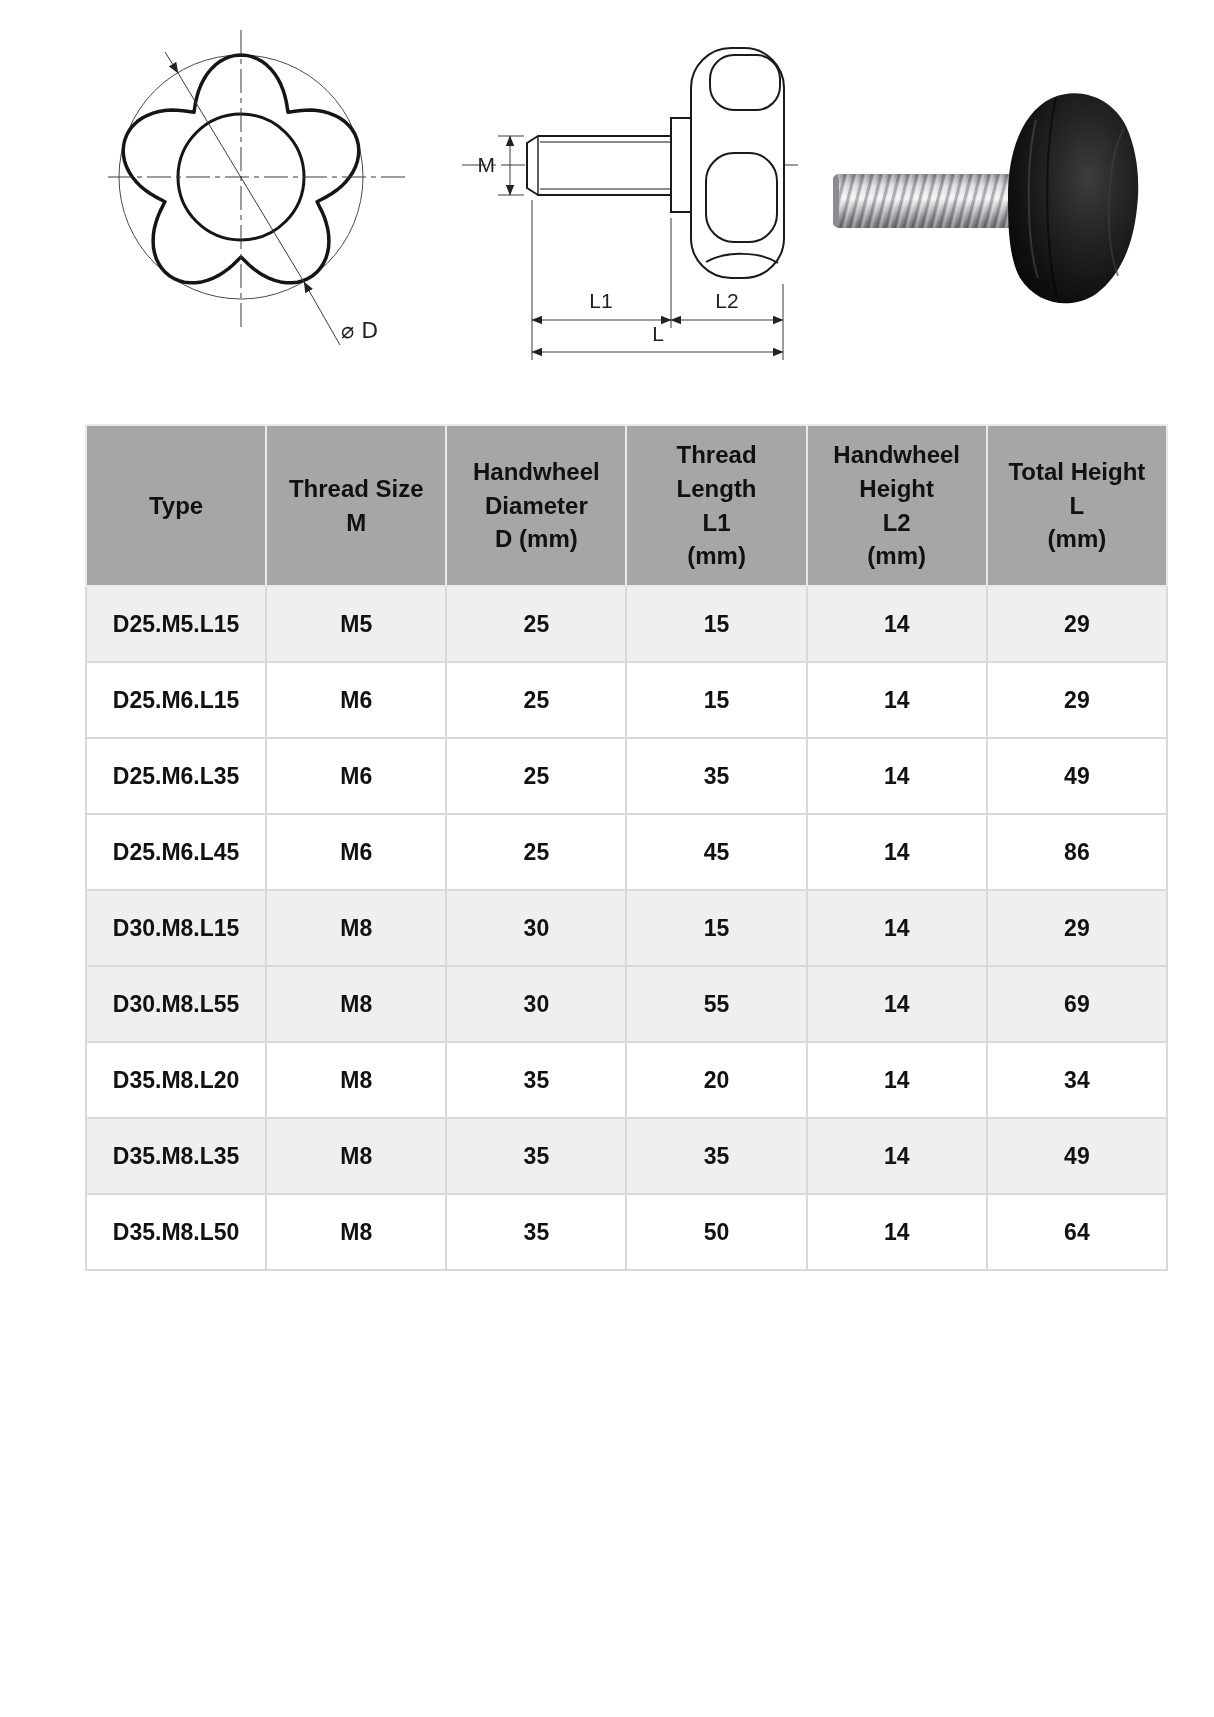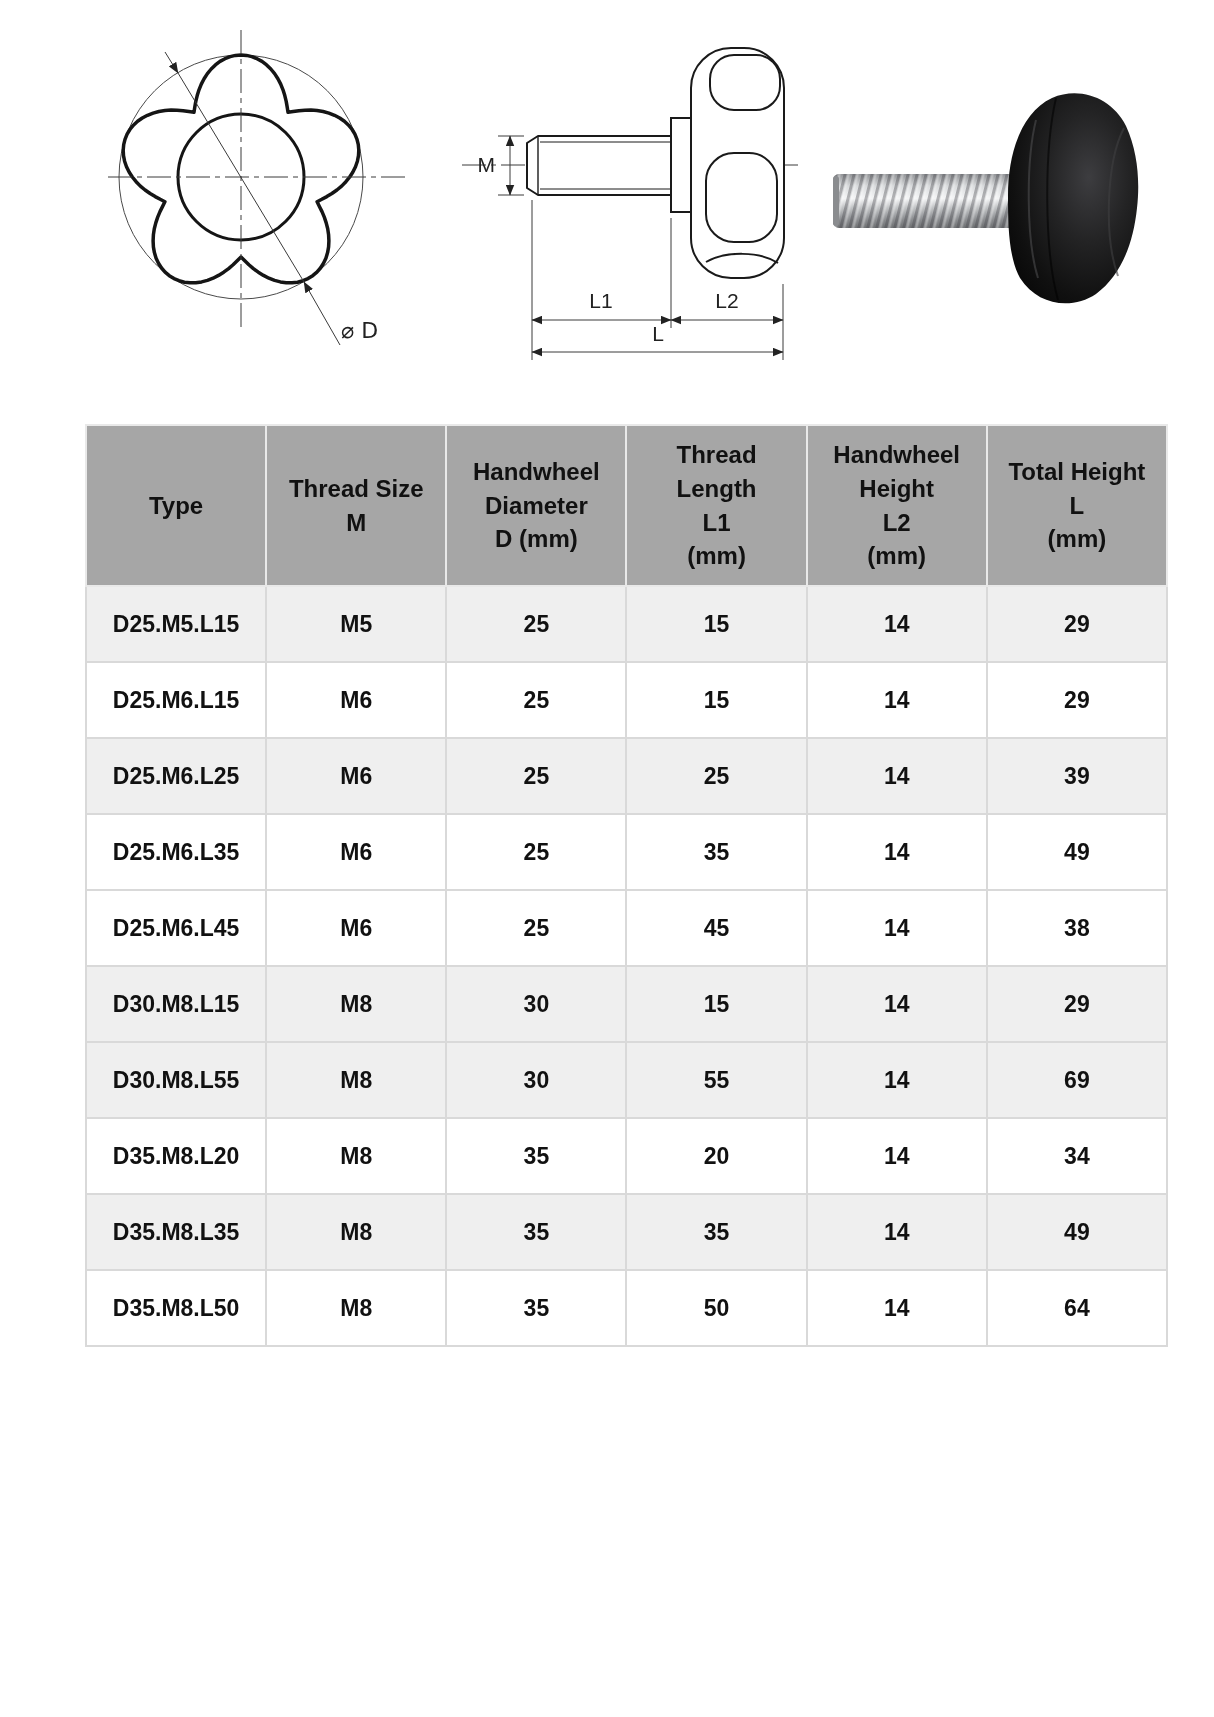--- a/index.html
+++ b/index.html
@@ -146,43 +146,35 @@
           <td>29</td>
         </tr>
         <tr>
           <td>D25.M6.L15</td>
           <td>M6</td>
           <td>25</td>
           <td>15</td>
           <td>14</td>
           <td>29</td>
         </tr>
-        <tr class="stripe">
-          <td>D25.M6.L25</td>
-          <td>M6</td>
-          <td>25</td>
-          <td>25</td>
-          <td>14</td>
-          <td>39</td>
-        </tr>
         <tr>
           <td>D25.M6.L35</td>
           <td>M6</td>
           <td>25</td>
           <td>35</td>
           <td>14</td>
           <td>49</td>
         </tr>
         <tr>
           <td>D25.M6.L45</td>
           <td>M6</td>
           <td>25</td>
           <td>45</td>
           <td>14</td>
-          <td>38</td>
+          <td>86</td>
         </tr>
         <tr class="stripe">
           <td>D30.M8.L15</td>
           <td>M8</td>
           <td>30</td>
           <td>15</td>
           <td>14</td>
           <td>29</td>
         </tr>
         <tr class="stripe">

